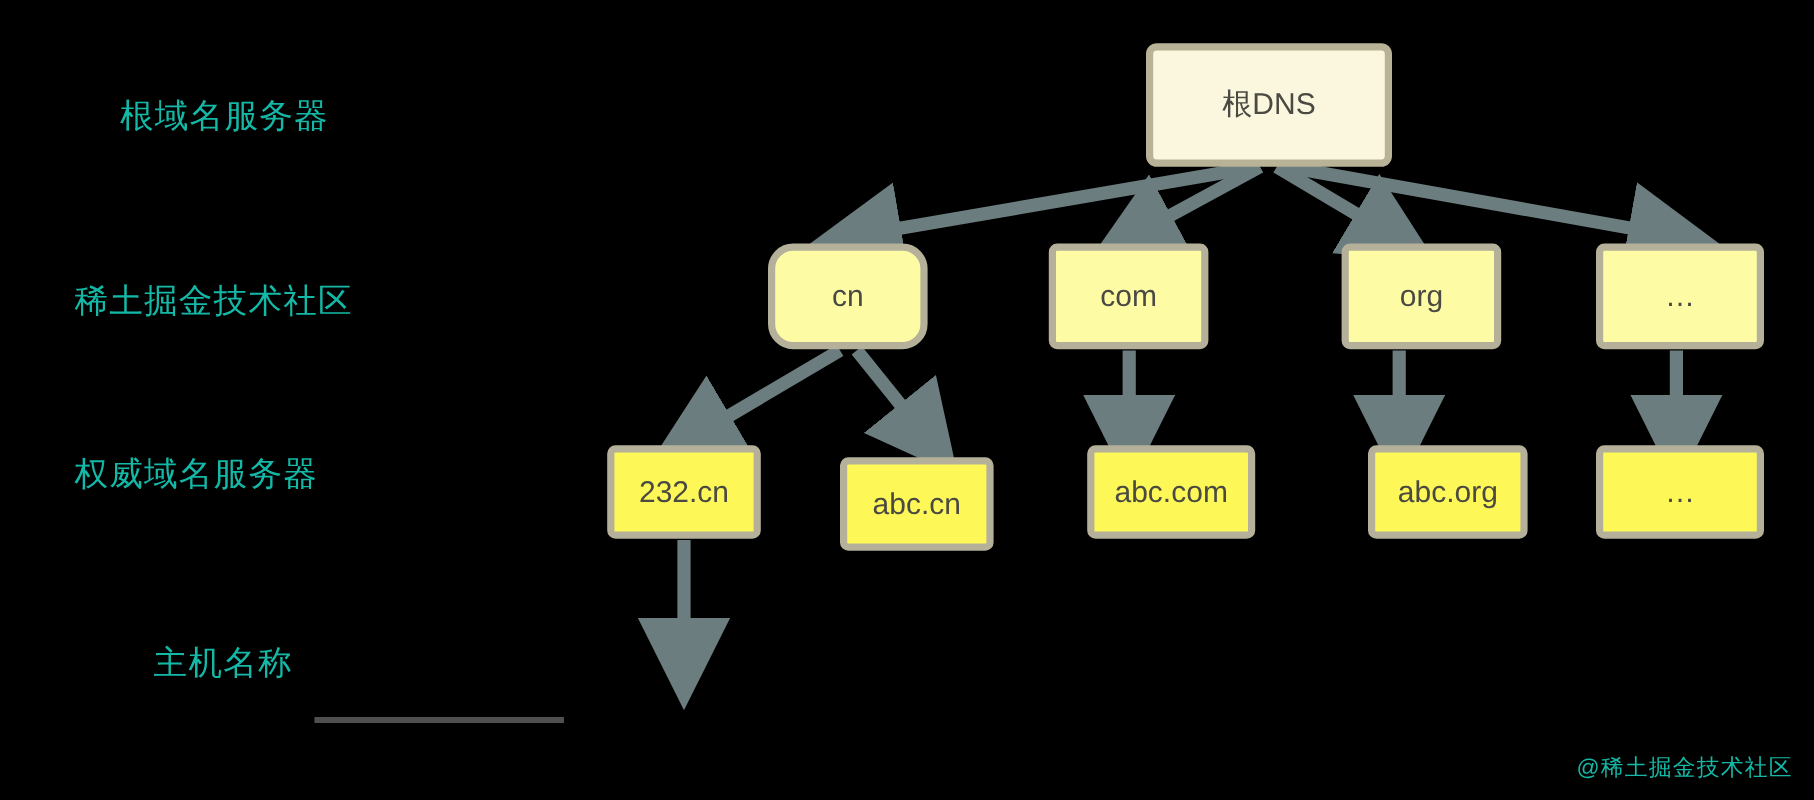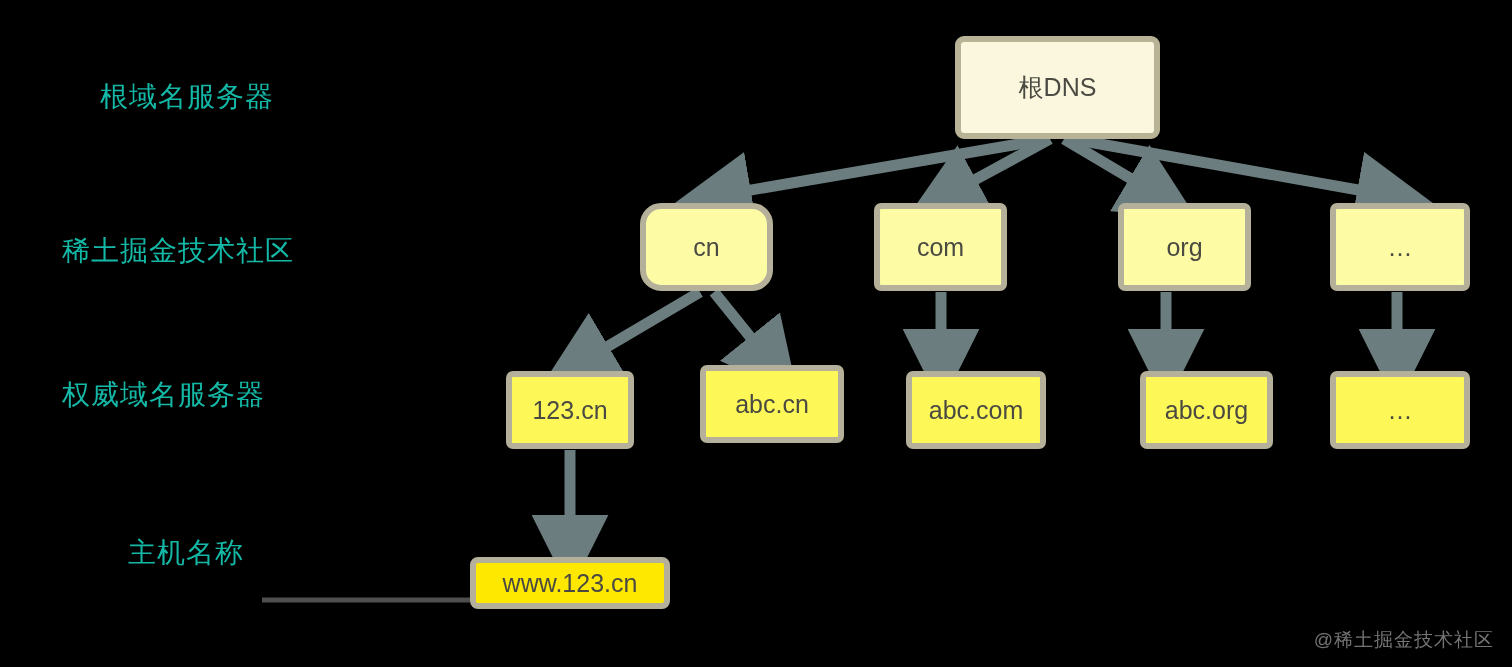--- a/index.html
+++ b/index.html
@@ -77,21 +77,21 @@
     border-color: #b5b09a;
     border-radius: 8px;
   }
 
   
   #watermark {
     position: absolute;
     right: 18px;
     bottom: 14px;
     z-index: 4;
-    color: #737373;
+    color: #14b8a6;
     font-size: 19px;
     letter-spacing: 1px;
     white-space: nowrap;
   }
 </style>
 </head>
 <body>
 
 <div id="stage">
 
@@ -127,23 +127,22 @@
   <div class="tier-label" style="left:62px; top:378px;">权威域名服务器</div>
   <div class="tier-label" style="left:128px; top:536px;">主机名称</div>
 
   <div class="node root" style="left:955px; top:36px; width:205px; height:103px;">根DNS</div>
 
   <div class="node tld" style="left:640px; top:203px; width:133px; height:88px;border-radius:21px;">cn</div>
   <div class="node tld" style="left:874px; top:203px; width:133px; height:88px;">com</div>
   <div class="node tld" style="left:1100px; top:203px; width:133px; height:88px;margin-left:18px;">org</div>
   <div class="node tld" style="left:1330px; top:203px; width:140px; height:88px;">…</div>
 
-  <div class="node second" style="left:506px; top:371px; width:128px; height:78px;">123.cn</div>
-  <div class="node second" style="left:700px; top:365px; width:144px; height:78px;text-align:right;">abc.cn</div>
+  <div class="node second" style="left:506px; top:371px; width:128px; height:78px;">232.cn</div>
+  <div class="node second" style="left:700px; top:381px; width:128px; height:78px;text-align:right;">abc.cn</div>
   <div class="node second" style="left:874px; top:371px; width:140px; height:78px;margin-left:32px;">abc.com</div>
   <div class="node second" style="left:1140px; top:371px; width:133px; height:78px;">abc.org</div>
   <div class="node second" style="left:1330px; top:371px; width:140px; height:78px;">…</div>
 
-  <div class="node host" style="left:470px; top:557px; width:200px; height:52px;">www.123.cn</div>
 
   <div id="watermark">@稀土掘金技术社区</div>
 
 </div>
 
 </body></html>

